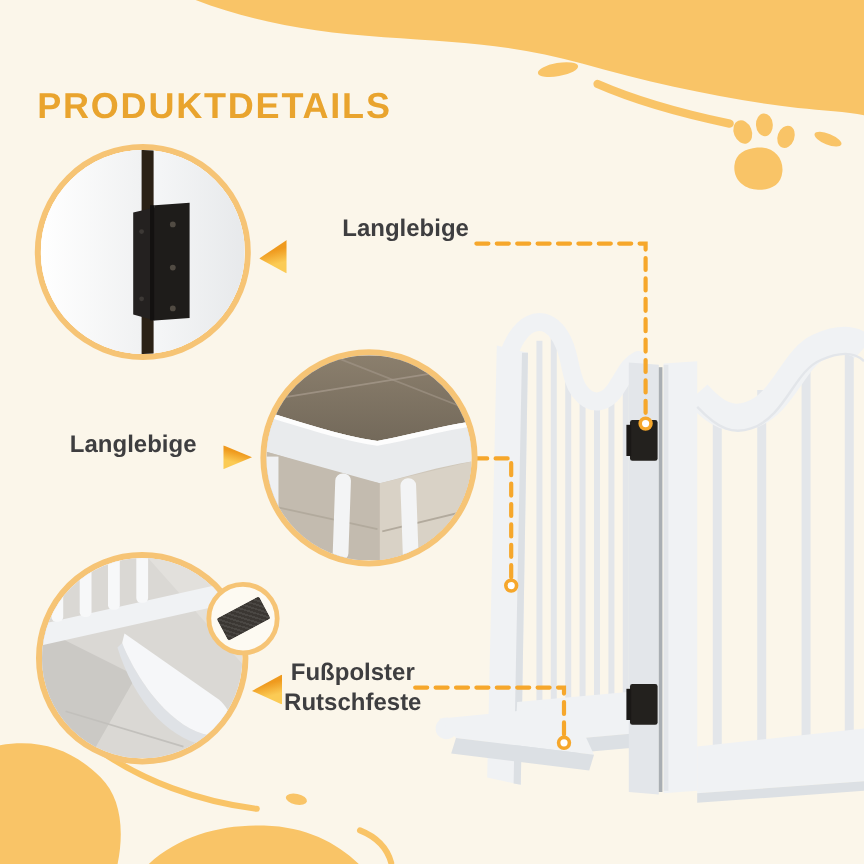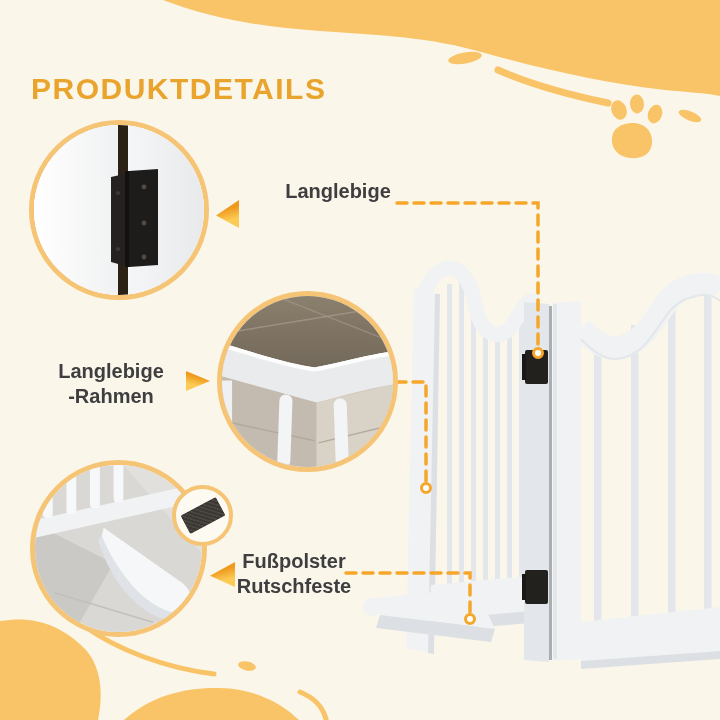--- a/index.html
+++ b/index.html
@@ -210,21 +210,20 @@
   <div class="pad-swatch"></div>
 </figure>
 
 <div class="callout-label label-hinge">
   <div>Langlebige</div>
 </div>
 <div class="arrow arrow-left" id="arrow-hinge"></div>
 
 <div class="callout-label label-frame">
   <div>Langlebige</div>
-  <div>-Rahmen</div>
 </div>
 <div class="arrow arrow-right" id="arrow-frame"></div>
 
 <div class="callout-label label-footpad">
   <div>Fußpolster</div>
   <div>Rutschfeste</div>
 </div>
 <div class="arrow arrow-left" id="arrow-footpad"></div>
 
 <h1 class="title">PRODUKTDETAILS</h1>

